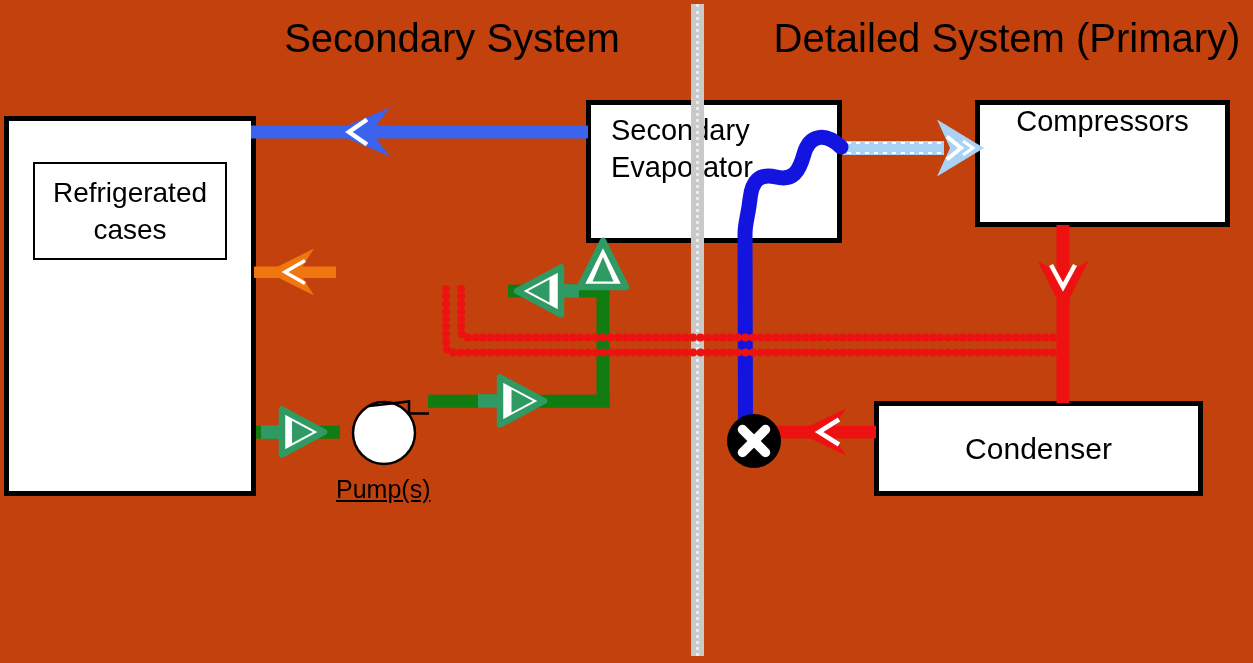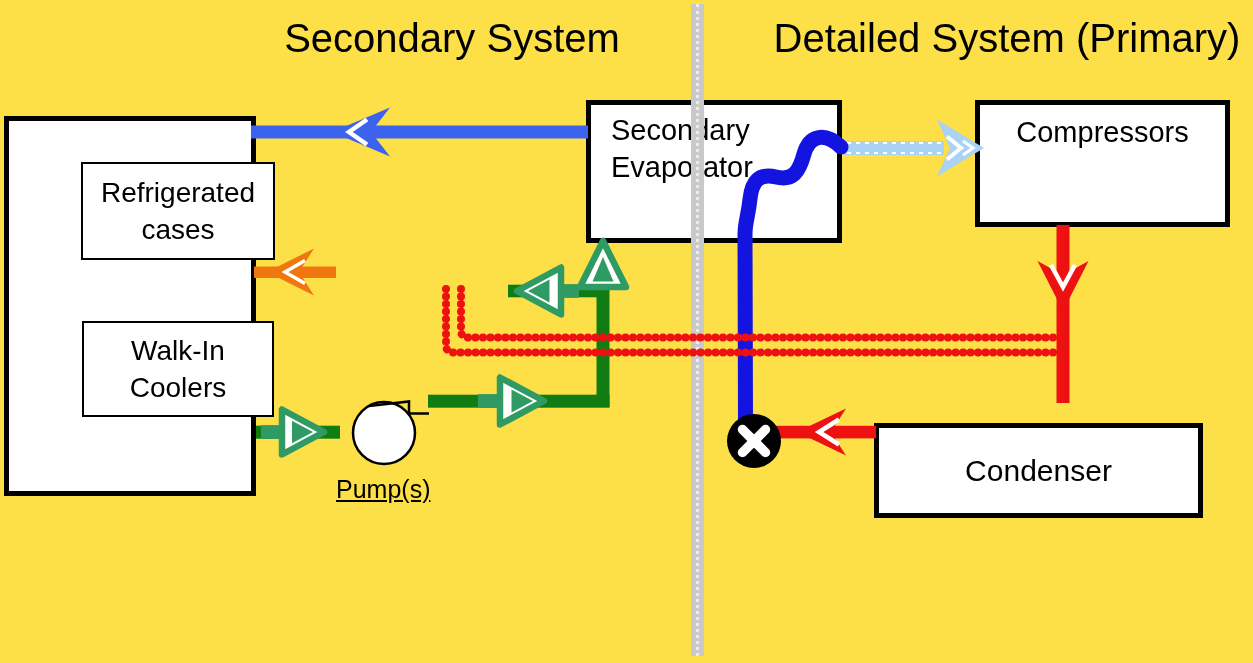--- a/index.html
+++ b/index.html
@@ -1,42 +1,42 @@
 <!DOCTYPE html>
 <html style="--royal_blue: #3B63ED; --pure_blue: #1414E0; --light_blue: #A9D2F4; --orange: #F0770F; --teal: #2F9A63; --green: #117C11; --red: #EE1111; --divider_gray: #C9C9C9; --black: #000000; --white: #FFFFFF;"><head>
 <meta charset="utf-8">
 <style>
   html,body{margin:0;padding:0;background:#fff;}
   #stage{
     position:relative; width:1253px; height:663px; overflow:hidden;
-    background:#fde047; font-family:"Liberation Sans", sans-serif; color:#000;
+    background:#c2410c; font-family:"Liberation Sans", sans-serif; color:#000;
   }
   .title{
     position:absolute; font-size:40px; text-align:center; z-index:3;
     white-space:nowrap; letter-spacing:0px;
   }
   #title-secondary{ left:250px; top:16px; width:404px; }
   #title-primary  { left:756px; top:16px; width:502px; }
 
   .node{
     position:absolute; box-sizing:border-box; background:#fff;
     border:5px solid #000; display:flex; align-items:center; justify-content:center;
     text-align:center; white-space:pre-line; z-index:2;
   }
-  .node.thin{ border-width:2.5px;margin-left:48px; }
+  .node.thin{ border-width:2.5px; }
 
   #box-group      { left:4px;   top:116px; width:252px; height:380px; z-index:1; }
   #box-refrig     { left:33px;  top:162px; width:194px; height:98px;  font-size:28px; line-height:37px; }
   #box-walkin     { left:34px;  top:321px; width:192px; height:96px;  font-size:28px; line-height:37px; }
   #box-heat       { left:334px; top:181px; width:176px; height:107px; font-size:25px; line-height:33px; }
   #box-evap       { left:586px; top:100px; width:256px; height:143px; font-size:29px; line-height:37px;
                     align-items:flex-start; justify-content:flex-start; text-align:left; padding:7px 0 0 20px; }
   #box-compressors{ left:975px; top:100px; width:255px; height:127px; font-size:29px;
-                    align-items:flex-start; padding-top:11px; }
-  #box-condenser  { left:874px; top:423px; width:329px; height:95px;  font-size:30px; }
+                    align-items:flex-start; }
+  #box-condenser  { left:874px; top:401px; width:329px; height:95px;  font-size:30px; }
 
   #divider{
     position:absolute; left:691px; top:4px; width:13px; height:652px;
     background:var(--divider_gray,#C9C9C9); z-index:5;
   }
   #divider .dots{
     position:absolute; left:5px; top:0; width:0; height:100%;
     border-left:3px dotted #ECECEC;
   }
 
@@ -50,22 +50,20 @@
 <body>
 
 <div id="stage">
 
   <div class="title" id="title-secondary">Secondary System</div>
   <div class="title" id="title-primary">Detailed System (Primary)</div>
 
   <div class="node" id="box-group"></div>
   <div class="node thin" id="box-refrig">Refrigerated
 cases</div>
-  <div class="node thin" id="box-walkin">Walk-In
-Coolers</div>
   <div class="node" id="box-evap">Secondary
 Evaporator</div>
   <div class="node" id="box-compressors">Compressors</div>
   <div class="node" id="box-condenser">Condenser</div>
 
   <div id="divider">
       <div class="dots"></div>
     </div>
 
   <div id="pump-label">Pump(s)</div>

